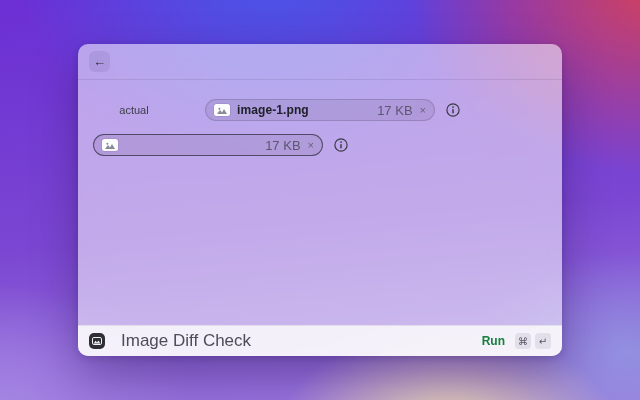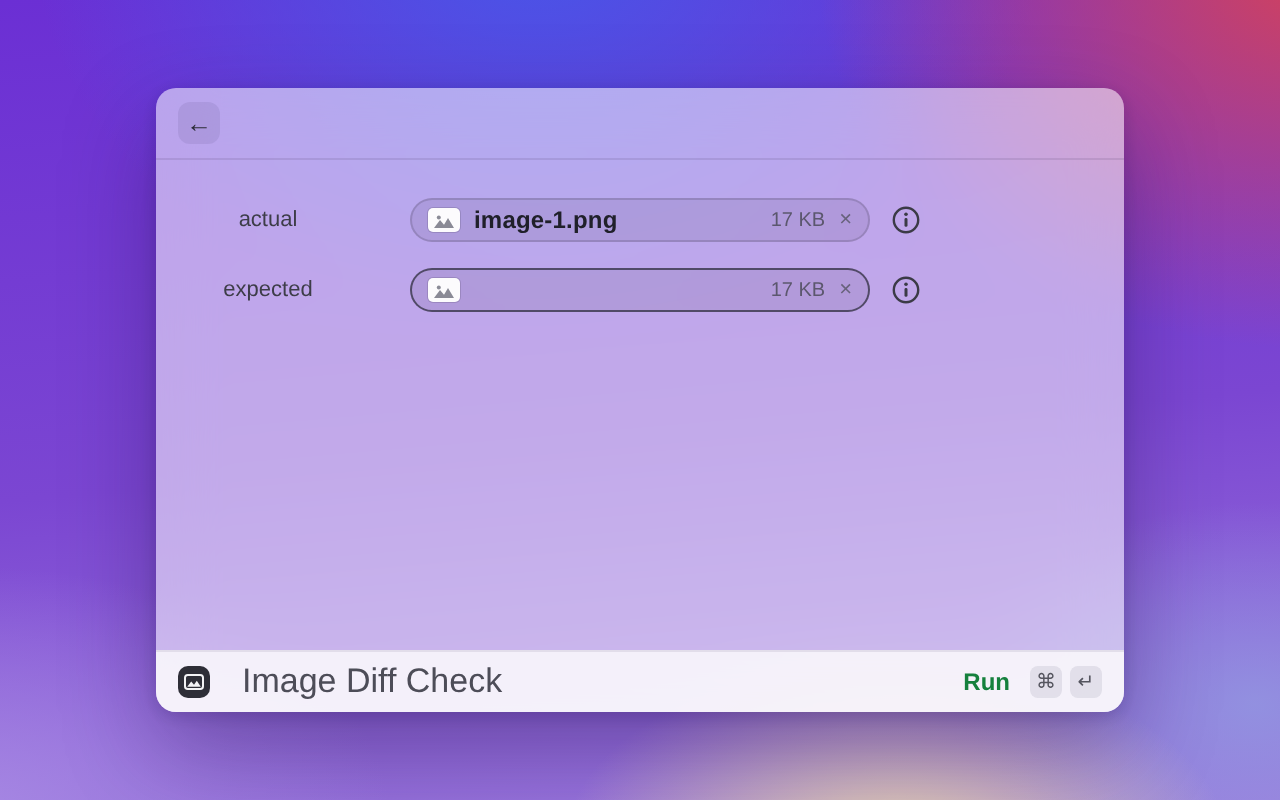--- a/index.html
+++ b/index.html
@@ -52,21 +52,21 @@
   .thumb {
     width:16px; height:12px; background:#fcfbfd; border-radius:2.5px; flex:none;
     display:flex; align-items:center; justify-content:center; margin-right:7px;
     box-shadow:0 0 0 0.5px rgba(0,0,0,0.12);
   }
   .file-name {
     font-size:12px; font-weight:700; color:#20202a; letter-spacing:0.1px;
     white-space:nowrap;
   }
   .chip-spacer { flex:1; }
-  .file-size { font-size:10px; color:#474752; opacity:0.8; margin-right:7px; white-space:nowrap; }
+  .file-size { font-size:13px; color:#474752; opacity:0.8; margin-right:7px; white-space:nowrap; }
   .chip-remove { font-size:11px; color:#50505c; opacity:0.75; cursor:pointer; line-height:1; }
   .info-btn {
     margin-left:10px; width:15px; height:15px; flex:none;
     display:flex; align-items:center; justify-content:center; cursor:pointer;
   }
 
   .footer {
     position:absolute; left:0; right:0; bottom:0; height:31px;
     background:rgba(252,250,252,0.85);
     border-top:1px solid rgba(60,50,85,0.10);
@@ -117,21 +117,20 @@
       <div class="info-btn">
         <svg width="14" height="14" viewBox="0 0 14 14">
             <circle cx="7" cy="7" r="6.1" fill="none" stroke="#3b3b46" stroke-width="1.2"></circle>
             <circle cx="7" cy="4.1" r="0.9" fill="#3b3b46"></circle>
             <rect x="6.25" y="6" width="1.5" height="4.4" rx="0.7" fill="#3b3b46"></rect>
           </svg>
       </div>
     </div>
 
     <div class="field-row">
-      <div class="field-label">expected</div>
       <div class="file-chip focused">
         <span class="thumb">
           <svg width="10" height="7" viewBox="0 0 10 7">
               <path d="M0 7 L3 3 L5 5.4 L7 2 L10 7 Z" fill="#8a8a96"></path>
               <circle cx="2.4" cy="1.7" r="1" fill="#8a8a96"></circle>
             </svg>
         </span>
         <span class="chip-spacer"></span>
         <span class="file-size">17 KB</span>
         <span class="chip-remove">×</span>

